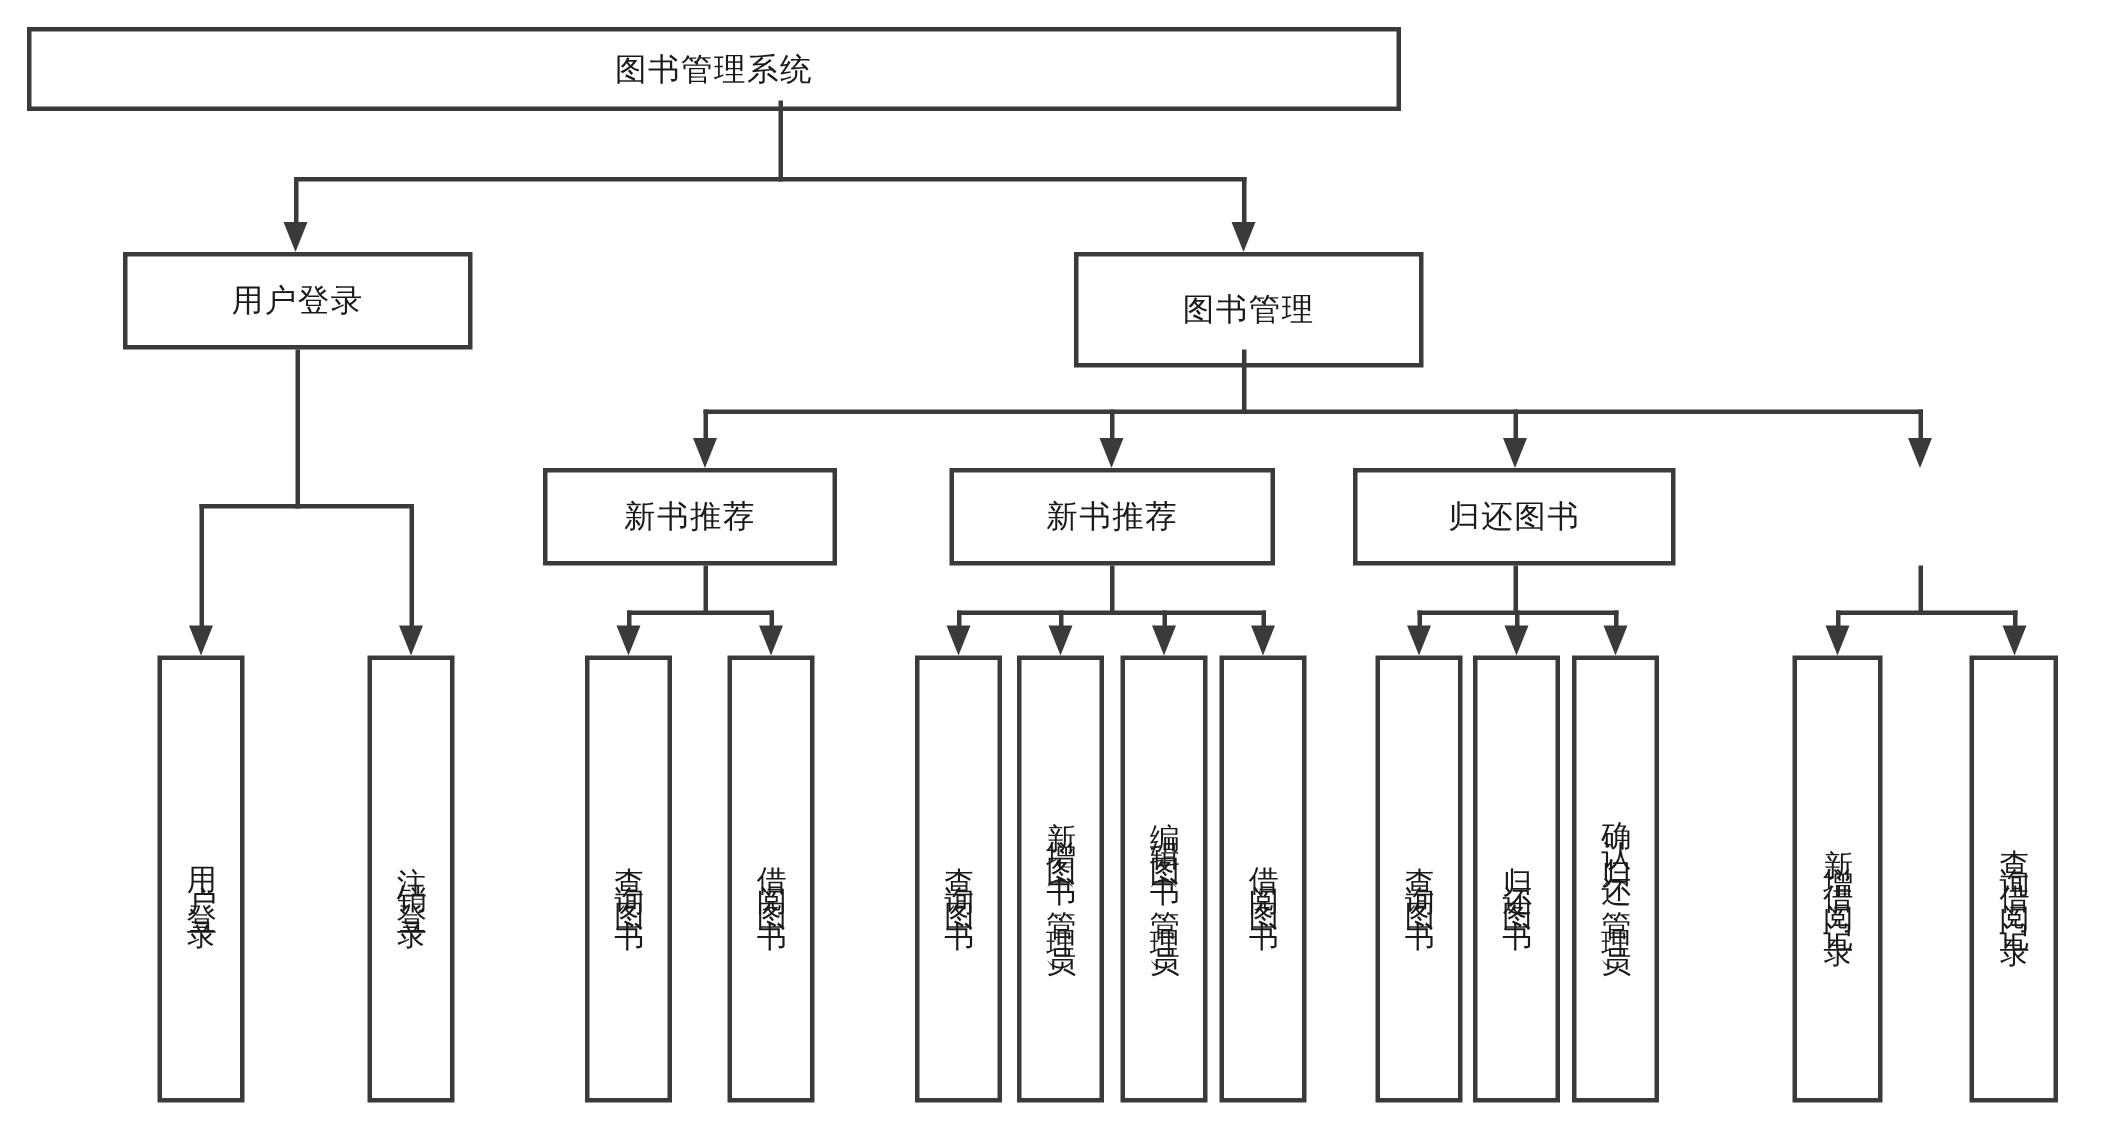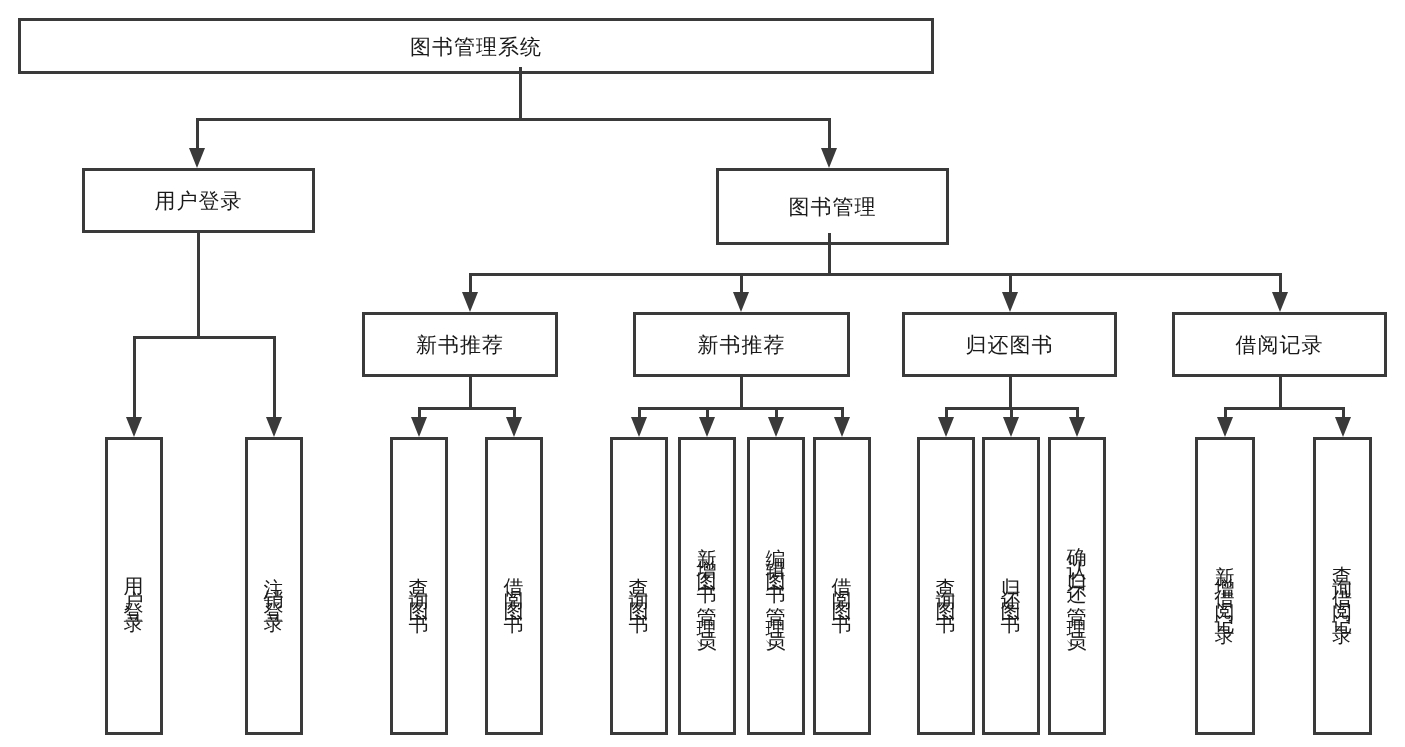--- a/index.html
+++ b/index.html
@@ -62,21 +62,20 @@
 <div class="stage">
 
   <div class="box" style="left:18px;top:18px;width:916px;height:56px">图书管理系统</div>
 
   <div class="box" style="left:82px;top:168px;width:233px;height:65px">用户登录</div>
   <div class="box" style="left:716px;top:168px;width:233px;height:77px">图书管理</div>
 
   <div class="box" style="left:362px;top:312px;width:196px;height:65px">新书推荐</div>
   <div class="box" style="left:633px;top:312px;width:217px;height:65px">新书推荐</div>
   <div class="box" style="left:902px;top:312px;width:215px;height:65px">归还图书</div>
-  <div class="box" style="left:1172px;top:312px;width:215px;height:65px">借阅记录</div>
 
   <div class="box vert" style="left:105px;top:437px;width:58px;height:298px">用户登录</div>
   <div class="box vert" style="left:245px;top:437px;width:58px;height:298px">注销登录</div>
 
   <div class="box vert" style="left:390px;top:437px;width:58px;height:298px">查询图书</div>
   <div class="box vert" style="left:485px;top:437px;width:58px;height:298px">借阅图书</div>
 
   <div class="box vert" style="left:610px;top:437px;width:58px;height:298px">查询图书</div>
   <div class="box vert" style="left:678px;top:437px;width:58px;height:298px">新增图书（管理员）</div>
   <div class="box vert" style="left:747px;top:437px;width:58px;height:298px">编辑图书（管理员）</div>

